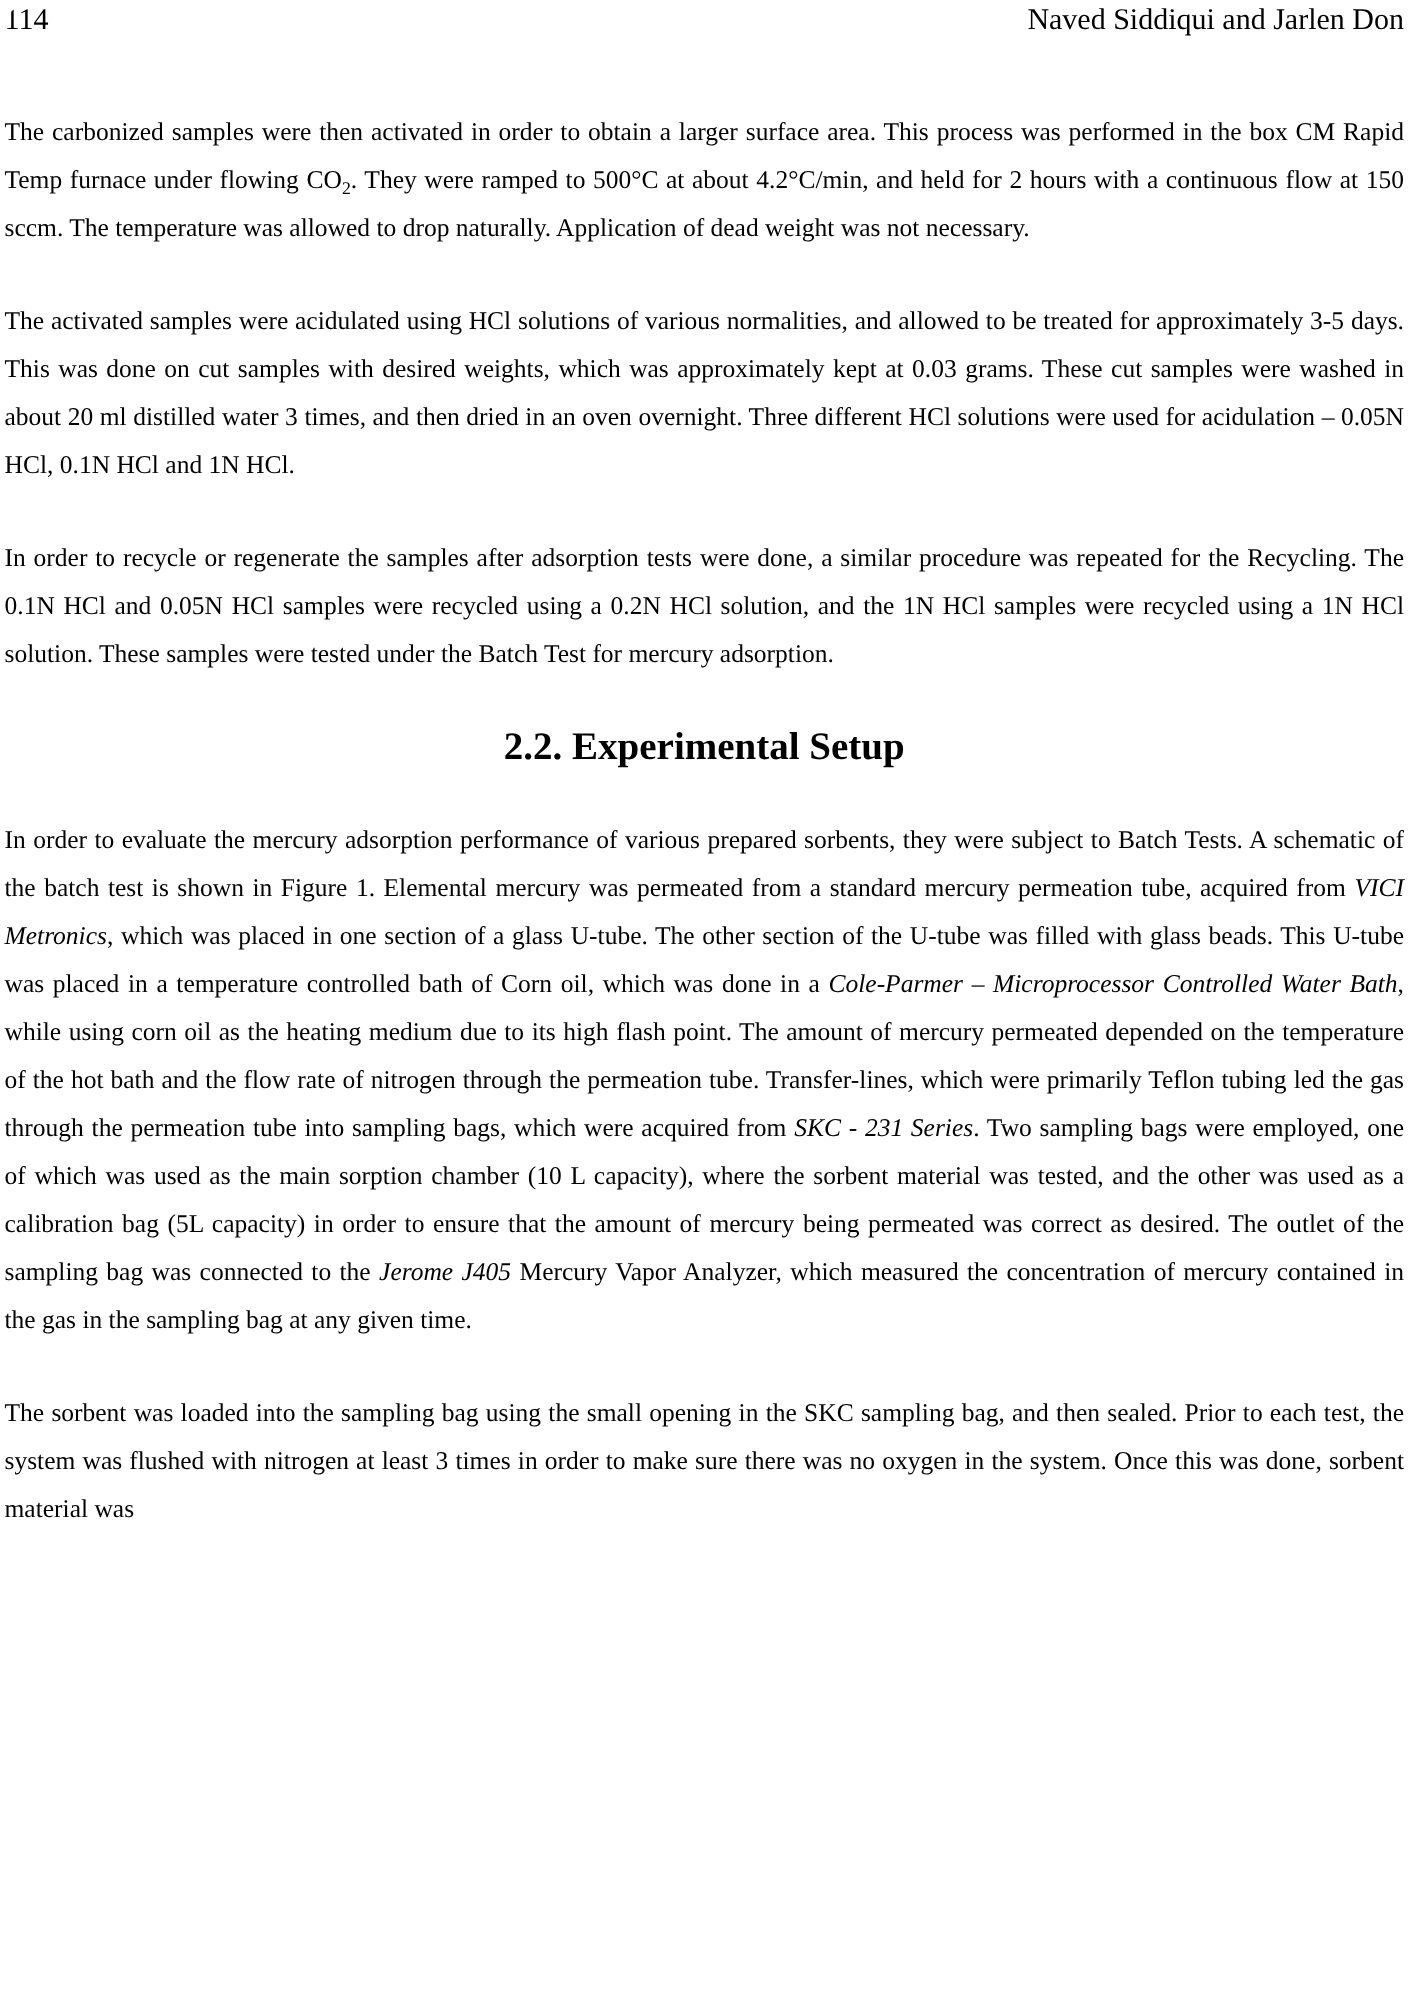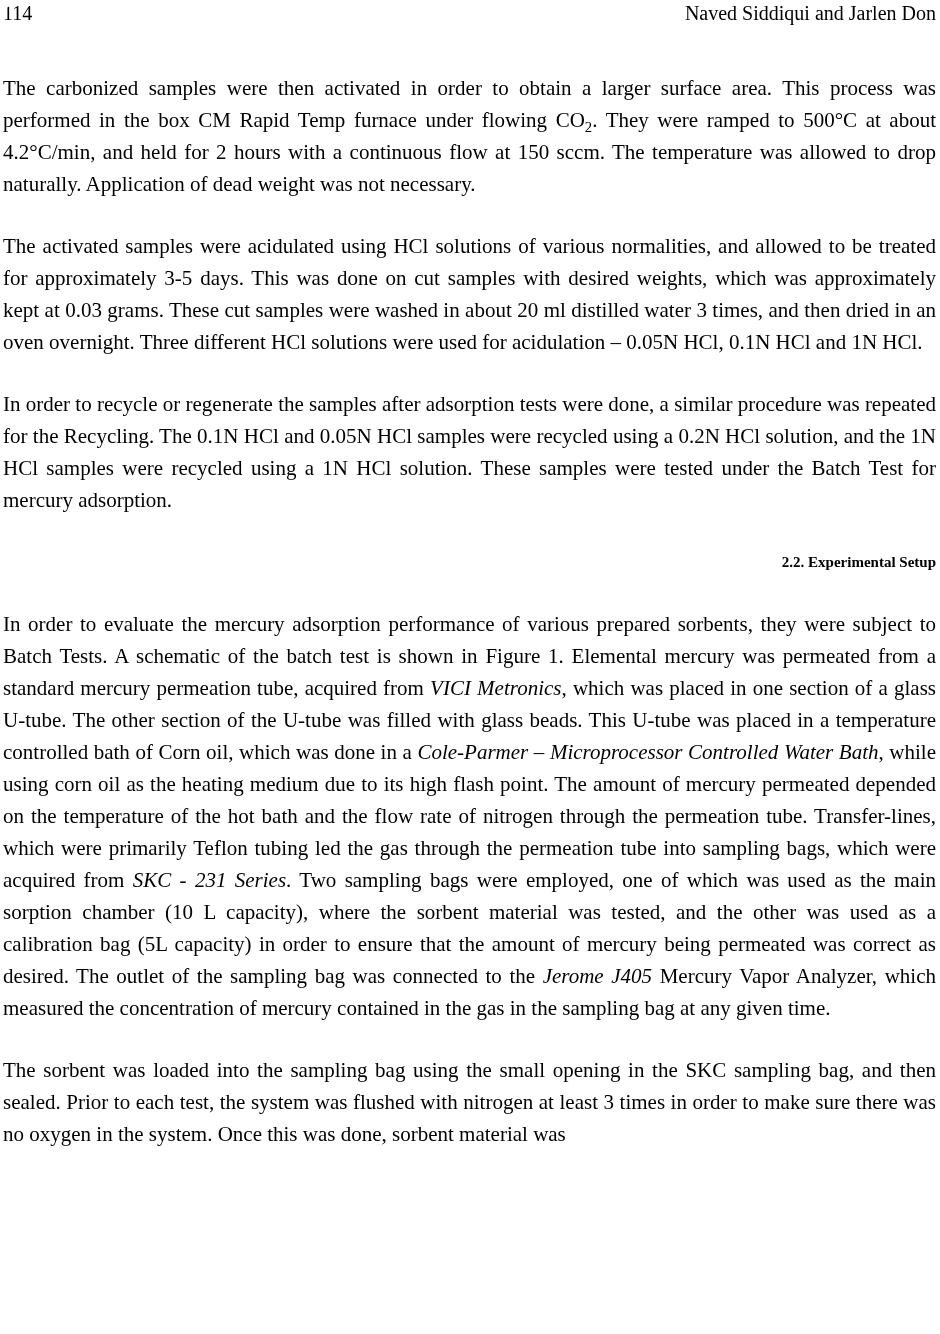--- a/index.html
+++ b/index.html
@@ -23,32 +23,32 @@
     display: flex;
     align-items: baseline;
     font-size: 20px;
     line-height: 22px;
     margin-bottom: 48px;
   }
   .page-header .left  { flex: 1; text-align: left; }
   .page-header .mid   { flex: 2; text-align: right; }
   .page-header .right { flex: 1; text-align: right; }
   .par {
-    font-size: 21px;
+    font-size: 17px;
     line-height: 32px;
     text-align: justify;
     margin: 0 0 30px 0;
   }
   .par:last-child { margin-bottom: 0; }
   .section-heading {
-    font-size: 15px;
+    font-size: 26px;
     line-height: 32px;
     font-weight: bold;
     margin: 0 0 30px 0;
-    text-align: right;
+    text-align: center;
   }
   .it { font-style: italic; margin-top: 24px; }
   sub { font-size: 70%; line-height: 0; }
 </style>
 </head>
 <body>
 
 <div class="page">
 
   <div class="page-header">

